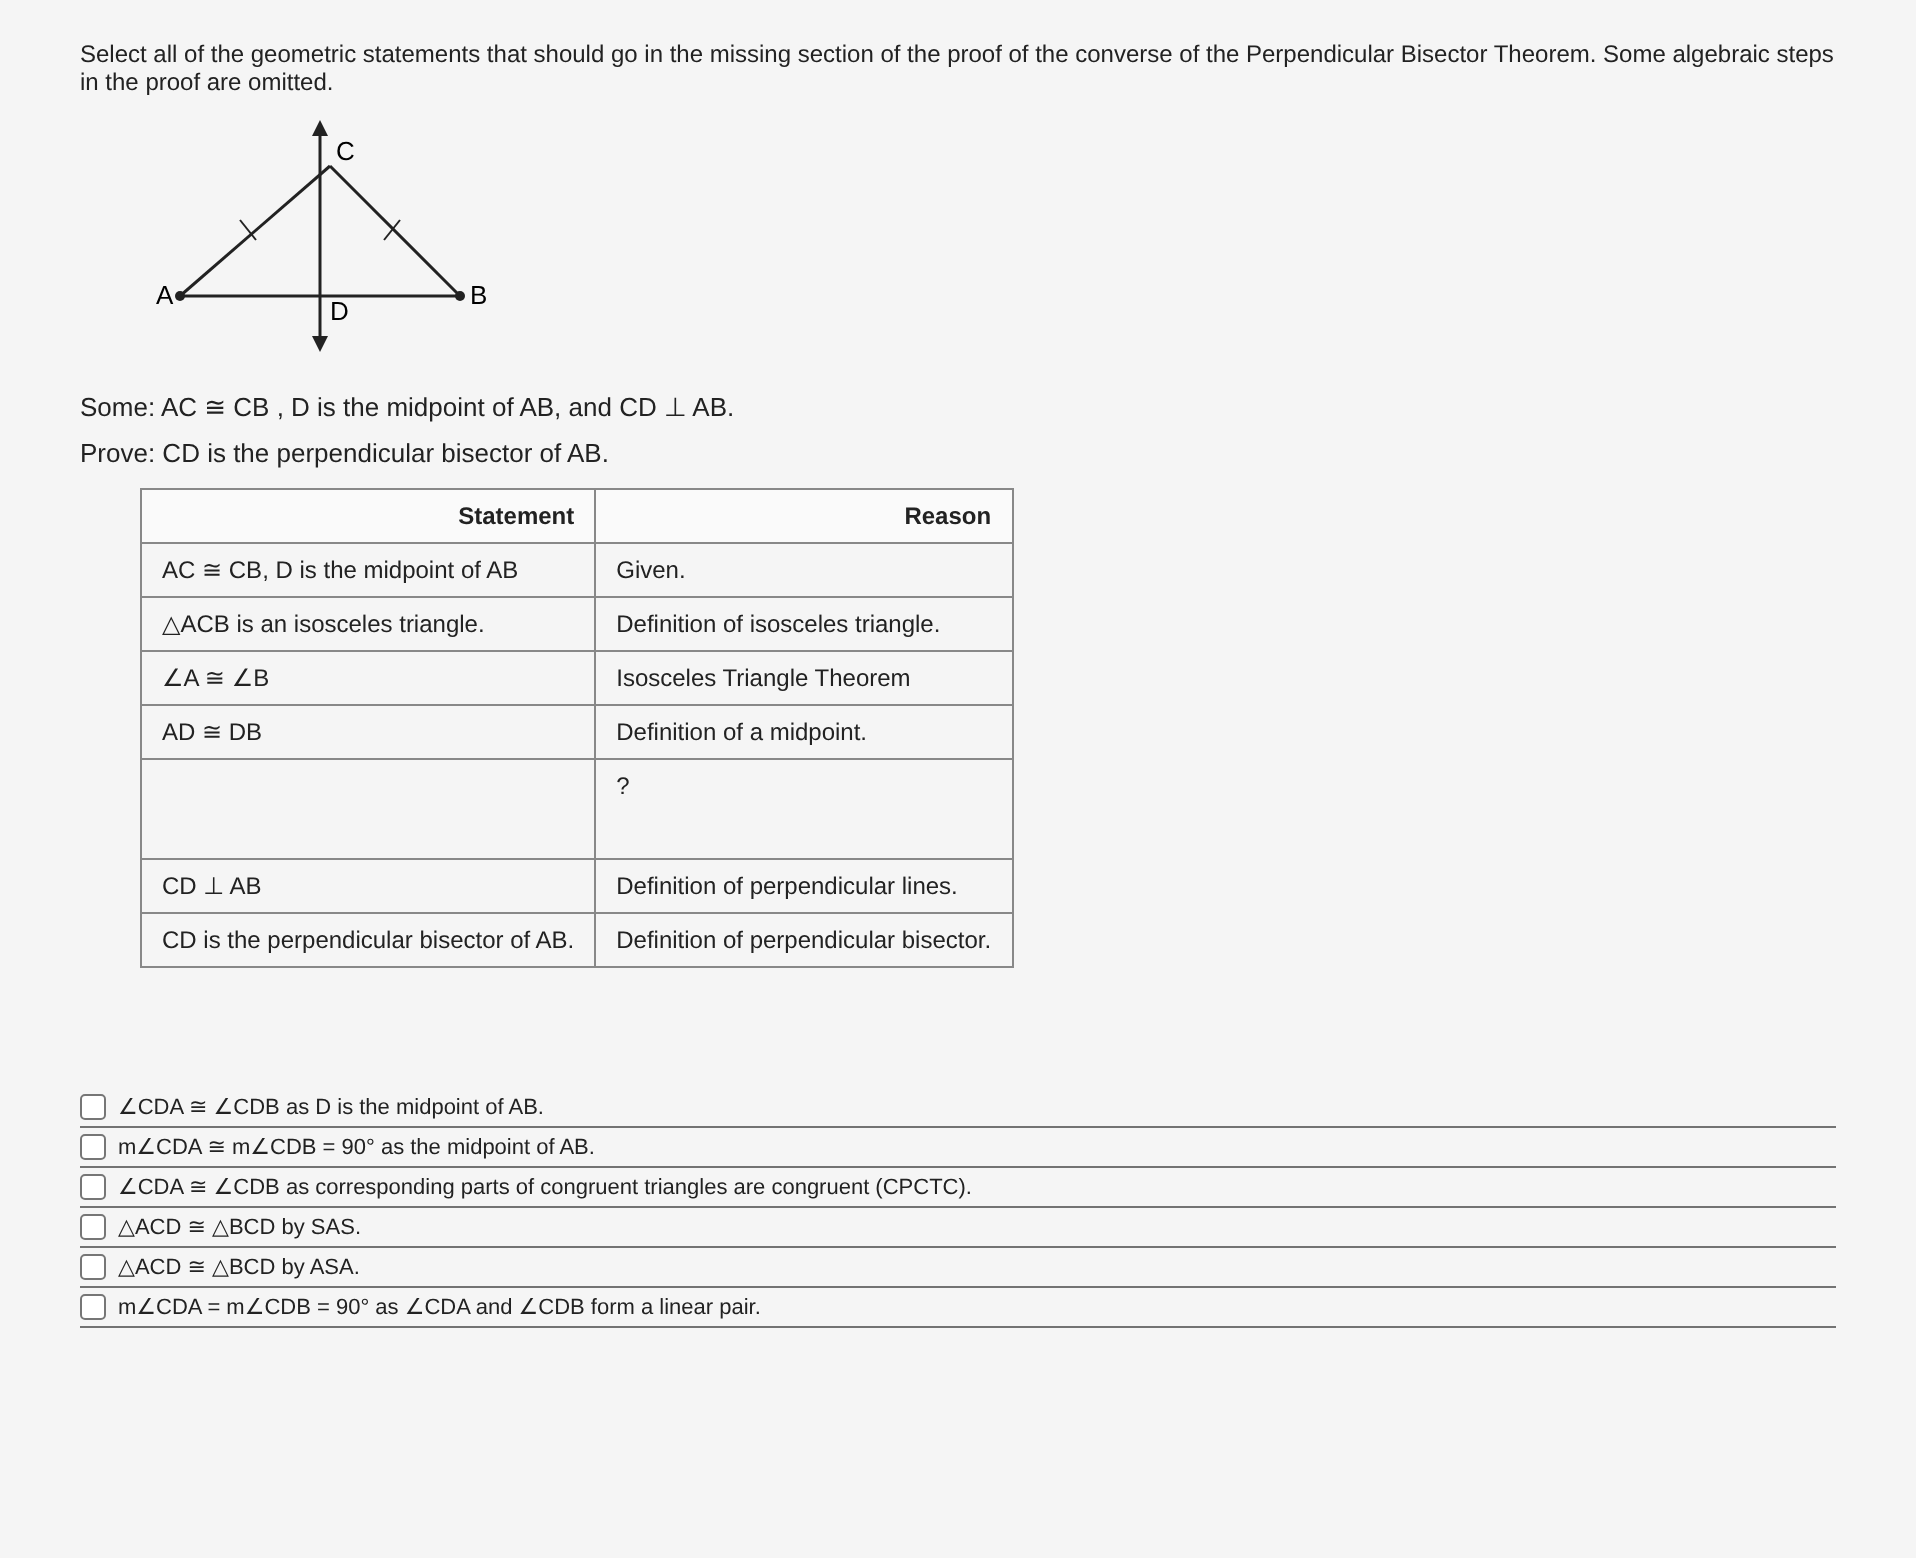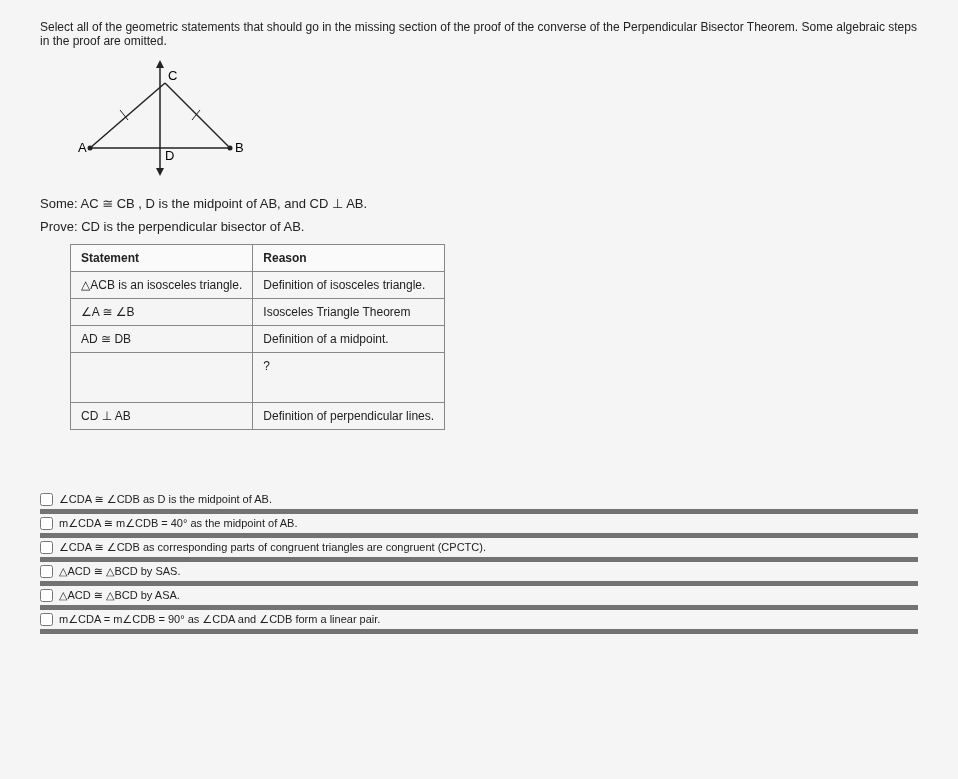--- a/index.html
+++ b/index.html
@@ -28,33 +28,33 @@
     font-size: 12px;
   }
   table.proof th, table.proof td {
     border: 1px solid #888;
     padding: 6px 10px;
     text-align: left;
     vertical-align: top;
   }
   table.proof th {
     font-weight: bold;
-    text-align: left;
+    text-align: right;
     background: #fafafa;
   }
   .options {
     margin-top: 60px;
     font-size: 11px;
   }
   .option-row {
     display: flex;
     align-items: center;
     gap: 6px;
     padding: 3px 0;
-    border-bottom: 5px solid #737373;
+    border-bottom: 1px solid #737373;
   }
   .option-row input { margin: 0; }
 </style>
 </head>
 <body>
 
 <div class="question-text">Select all of the geometric statements that should go in the missing section of the proof of the converse of the Perpendicular Bisector Theorem. Some algebraic steps in the proof are omitted.</div>
 
 <div class="diagram">
 <svg width="180" height="120" viewBox="0 0 180 120">
@@ -78,50 +78,58 @@
 <div class="given-prove">Some: AC ≅ CB , D is the midpoint of AB, and CD ⊥ AB.</div>
 <div class="given-prove">Prove: CD is the perpendicular bisector of AB.</div>
 
 <table class="proof">
   <tbody>
       <tr>
     <th>Statement</th>
     <th>Reason</th>
   </tr>
   <tr>
+        <td>AC ≅ CB, D is the midpoint of AB</td>
+        <td>Given.</td>
+      </tr>
+  <tr>
         <td>△ACB is an isosceles triangle.</td>
         <td>Definition of isosceles triangle.</td>
       </tr>
   <tr>
         <td>∠A ≅ ∠B</td>
         <td>Isosceles Triangle Theorem</td>
       </tr>
   <tr>
         <td>AD ≅ DB</td>
         <td>Definition of a midpoint.</td>
       </tr>
   <tr style="height:50px">
         <td></td>
         <td>?</td>
       </tr>
   <tr>
         <td>CD ⊥ AB</td>
         <td>Definition of perpendicular lines.</td>
       </tr>
+  <tr>
+        <td>CD is the perpendicular bisector of AB.</td>
+        <td>Definition of perpendicular bisector.</td>
+      </tr>
 </tbody>
   </table>
 
 <div class="options">
   <div class="option-row">
       <input type="checkbox" style="">
       <span>∠CDA ≅ ∠CDB as D is the midpoint of AB.</span>
     </div>
   <div class="option-row">
       <input type="checkbox" style="">
-      <span>m∠CDA ≅ m∠CDB = 40° as the midpoint of AB.</span>
+      <span>m∠CDA ≅ m∠CDB = 90° as the midpoint of AB.</span>
     </div>
   <div class="option-row">
       <input type="checkbox" style="">
       <span>∠CDA ≅ ∠CDB as corresponding parts of congruent triangles are congruent (CPCTC).</span>
     </div>
   <div class="option-row">
       <input type="checkbox" style="">
       <span>△ACD ≅ △BCD by SAS.</span>
     </div>
   <div class="option-row">

